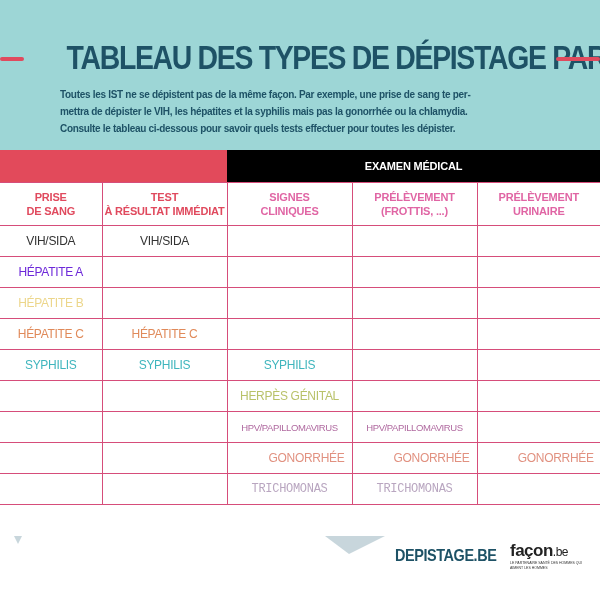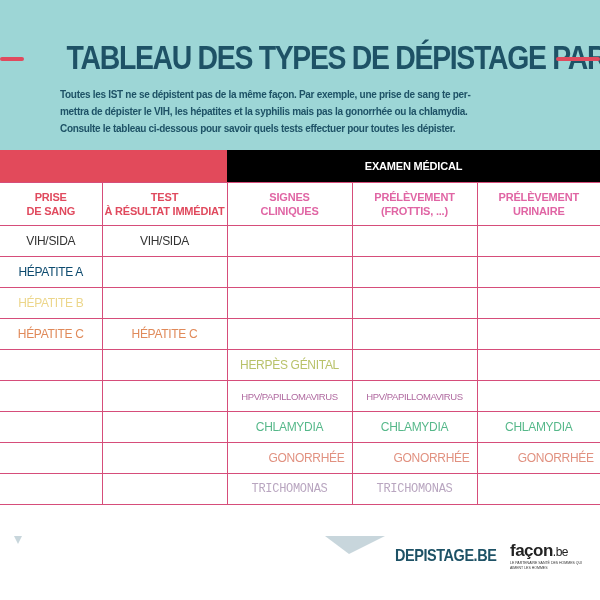--- a/index.html
+++ b/index.html
@@ -25,21 +25,21 @@
   table { border-collapse: collapse; width: 600px; table-layout: fixed; }
   td, th { border: 1.5px solid #d64d7a; text-align: center; vertical-align: middle; }
   th { height: 43px; font-size: 11px; font-weight: bold; line-height: 14px; letter-spacing: -0.2px; }
   th.red { color: #e04a5e; }
   th.pink { color: #e065a4; }
   tr > :first-child { border-left: none; }
   tr > :last-child { border-right: none; }
   td { height: 31px; font-size: 12px; letter-spacing: -0.3px; white-space: nowrap; }
   td.small { font-size: 9.5px; letter-spacing: -0.4px; }
   .c-vih { color: #333333; }
-  .c-hepa { color: #0c4a6e; }
+  .c-hepa { color: #6d28d9; }
   .c-hepb { color: #ecd68b; }
   .c-hepc { color: #e08a5a; }
   .c-syph { color: #3fb5bd; }
   .c-herpes { color: #b9c26a; }
   .c-hpv { color: #b06aa0; }
   .c-chlam { color: #56b88a; }
   .c-gono { color: #e19180; padding-left: 34px; }
   .c-trich { color: #b9a6c0; font-family: Liberation Mono, monospace; }
 
   .deco { position: absolute; background: #c8d6dc; }
@@ -112,39 +112,39 @@
         <td></td>
       </tr>
       <tr>
         <td class="c-hepc">HÉPATITE C</td>
         <td class="c-hepc">HÉPATITE C</td>
         <td></td>
         <td></td>
         <td></td>
       </tr>
       <tr>
+        <td class="c-syph">SYPHILIS</td>
+        <td class="c-syph">SYPHILIS</td>
+        <td class="c-syph">SYPHILIS</td>
+        <td></td>
+        <td></td>
+      </tr>
+      <tr>
         <td></td>
         <td></td>
         <td class="c-herpes">HERPÈS GÉNITAL</td>
         <td></td>
         <td></td>
       </tr>
       <tr>
         <td></td>
         <td></td>
         <td class="c-hpv small">HPV/PAPILLOMAVIRUS</td>
         <td class="c-hpv small">HPV/PAPILLOMAVIRUS</td>
         <td></td>
-      </tr>
-      <tr>
-        <td></td>
-        <td></td>
-        <td class="c-chlam">CHLAMYDIA</td>
-        <td class="c-chlam">CHLAMYDIA</td>
-        <td class="c-chlam">CHLAMYDIA</td>
       </tr>
       <tr>
         <td></td>
         <td></td>
         <td class="c-gono">GONORRHÉE</td>
         <td class="c-gono">GONORRHÉE</td>
         <td class="c-gono">GONORRHÉE</td>
       </tr>
       <tr>
         <td></td>

